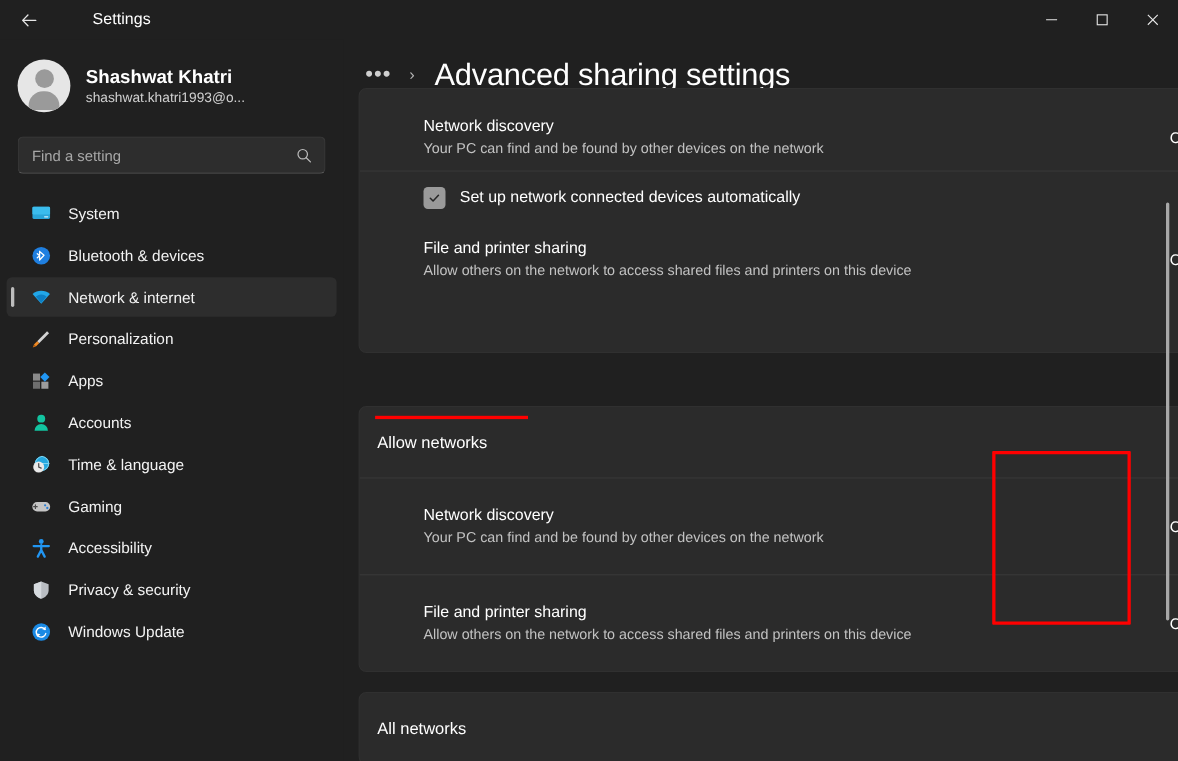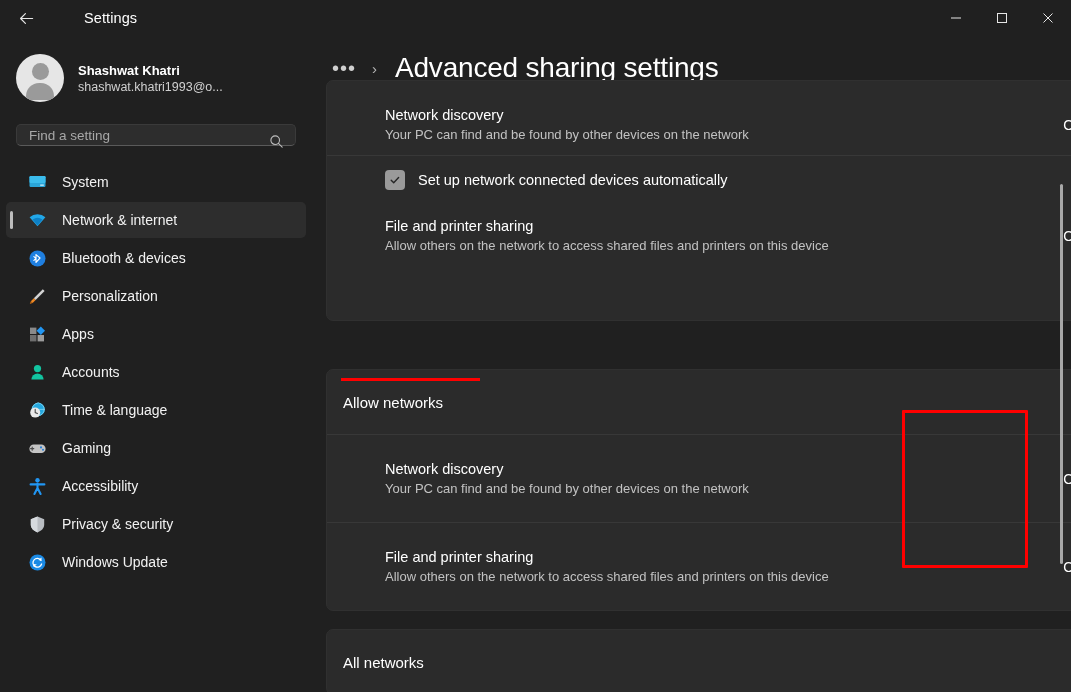--- a/index.html
+++ b/index.html
@@ -47,25 +47,25 @@
   }
   .avatar .head {
     position: absolute; width: 17px; height: 17px; border-radius: 50%;
     background: #9a9a9a; left: 15.5px; top: 9px;
   }
   .avatar .body {
     position: absolute; width: 28px; height: 17px; left: 10px; top: 29px;
     background: #9a9a9a; border-radius: 14px 14px 4px 4px;
   }
   .acct-text { display: flex; flex-direction: column; gap: 2px; min-width: 0; }
-  .acct-name { font-size: 13px; font-weight: bold; color: #ffffff; }
+  .acct-name { font-size: 17px; font-weight: bold; color: #ffffff; }
   .acct-mail { font-size: 12.5px; color: #d0d0d0; white-space: nowrap; }
 
   .searchwrap {
-    margin: 22px 16px 0 16px; height: 22px; position: relative;
+    margin: 22px 16px 0 16px; height: 34px; position: relative;
     background: #2d2d2d; border-radius: 5px; border: 1px solid #3a3a3a;
     border-bottom: 1px solid #5a5a5a;
     display: flex; align-items: center;
   }
   .searchwrap input {
     flex: 1; background: transparent; border: 0; outline: none;
     color: #cfcfcf; font-size: 13.5px; padding: 0 30px 0 12px;
     font-family: "Liberation Sans", sans-serif;
   }
   .searchwrap input::placeholder { color: #a8a8a8; }
@@ -220,38 +220,38 @@
         <span class="navicon">
           <svg width="19" height="19" viewBox="0 0 19 19">
             <rect x="1.5" y="3" width="16" height="11" rx="1.2" fill="#2aa5d8"></rect>
             <rect x="1.5" y="3" width="16" height="7" rx="1.2" fill="#3bbcec"></rect>
             <rect x="12" y="11.5" width="4" height="1.2" rx="0.6" fill="#cfeefb"></rect>
           </svg>
         </span>
         <span class="navlabel">System</span>
       </div>
 
+      <div class="navitem">
+        <span class="navicon">
+          <svg width="19" height="19" viewBox="0 0 19 19">
+            <circle cx="9.5" cy="9.5" r="8" fill="#1f7fe0"></circle>
+            <path d="M8 5.6 L12 9 L8 13.4 L8 5.6 M8 9.5 L5.9 7.6 M8 9.5 L5.9 11.4" fill="none" stroke="#ffffff" stroke-width="1.15" stroke-linejoin="round" stroke-linecap="round"></path>
+          </svg>
+        </span>
+        <span class="navlabel">Bluetooth &amp; devices</span>
+      </div>
+
       <div class="navitem selected">
         <span class="navicon">
           <svg width="19" height="19" viewBox="0 0 19 19">
             <path d="M1.6 6.2 A12 12 0 0 1 17.4 6.2 L9.5 15.2 Z" fill="#22a7e8"></path>
             <path d="M4.6 8.6 A8 8 0 0 1 14.4 8.6 L9.5 14.4 Z" fill="#0d7fc4"></path>
           </svg>
         </span>
         <span class="navlabel">Network &amp; internet</span>
-      </div>
-
-      <div class="navitem">
-        <span class="navicon">
-          <svg width="19" height="19" viewBox="0 0 19 19">
-            <circle cx="9.5" cy="9.5" r="8" fill="#1f7fe0"></circle>
-            <path d="M8 5.6 L12 9 L8 13.4 L8 5.6 M8 9.5 L5.9 7.6 M8 9.5 L5.9 11.4" fill="none" stroke="#ffffff" stroke-width="1.15" stroke-linejoin="round" stroke-linecap="round"></path>
-          </svg>
-        </span>
-        <span class="navlabel">Bluetooth &amp; devices</span>
       </div>
 
       <div class="navitem">
         <span class="navicon">
           <svg width="19" height="19" viewBox="0 0 19 19">
             <path d="M14.8 2.2 L16.6 4 L7.6 13 L5.8 11.2 Z" fill="#d3d3d3"></path>
             <path d="M5.8 11.2 L7.6 13 L4.6 16 L2.8 14.2 Z" fill="#f08a24"></path>
             <path d="M2.8 14.2 L4.6 16 L1.8 17 Z" fill="#c96a10"></path>
           </svg>
         </span>

